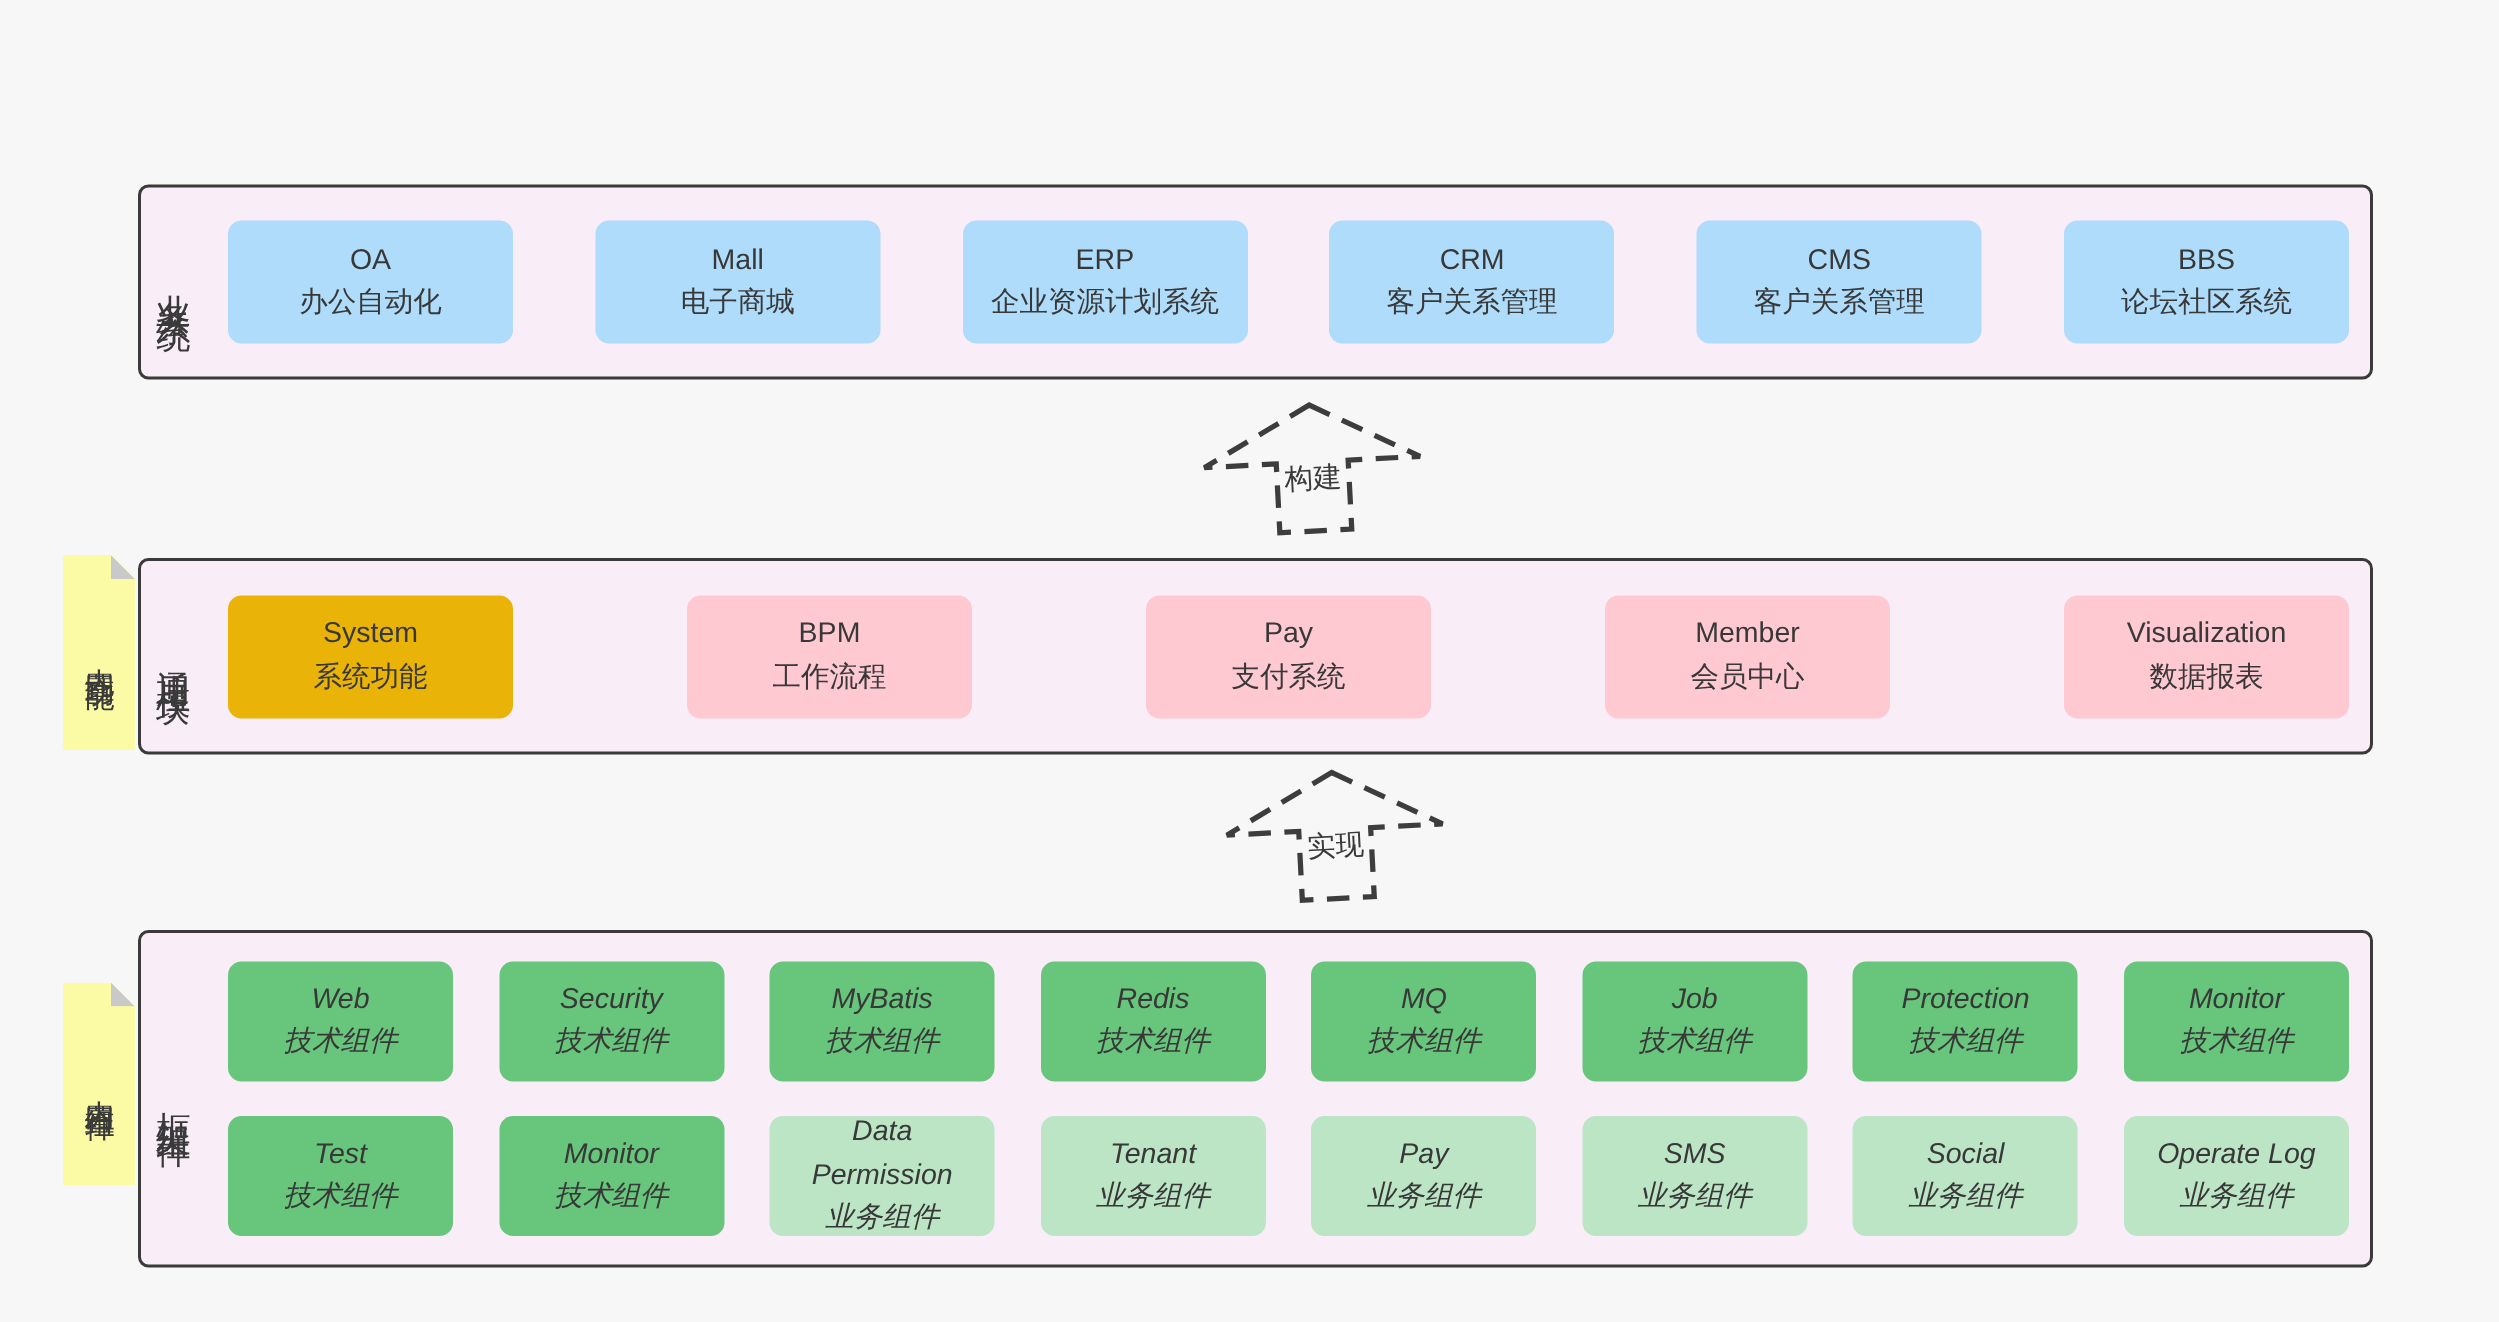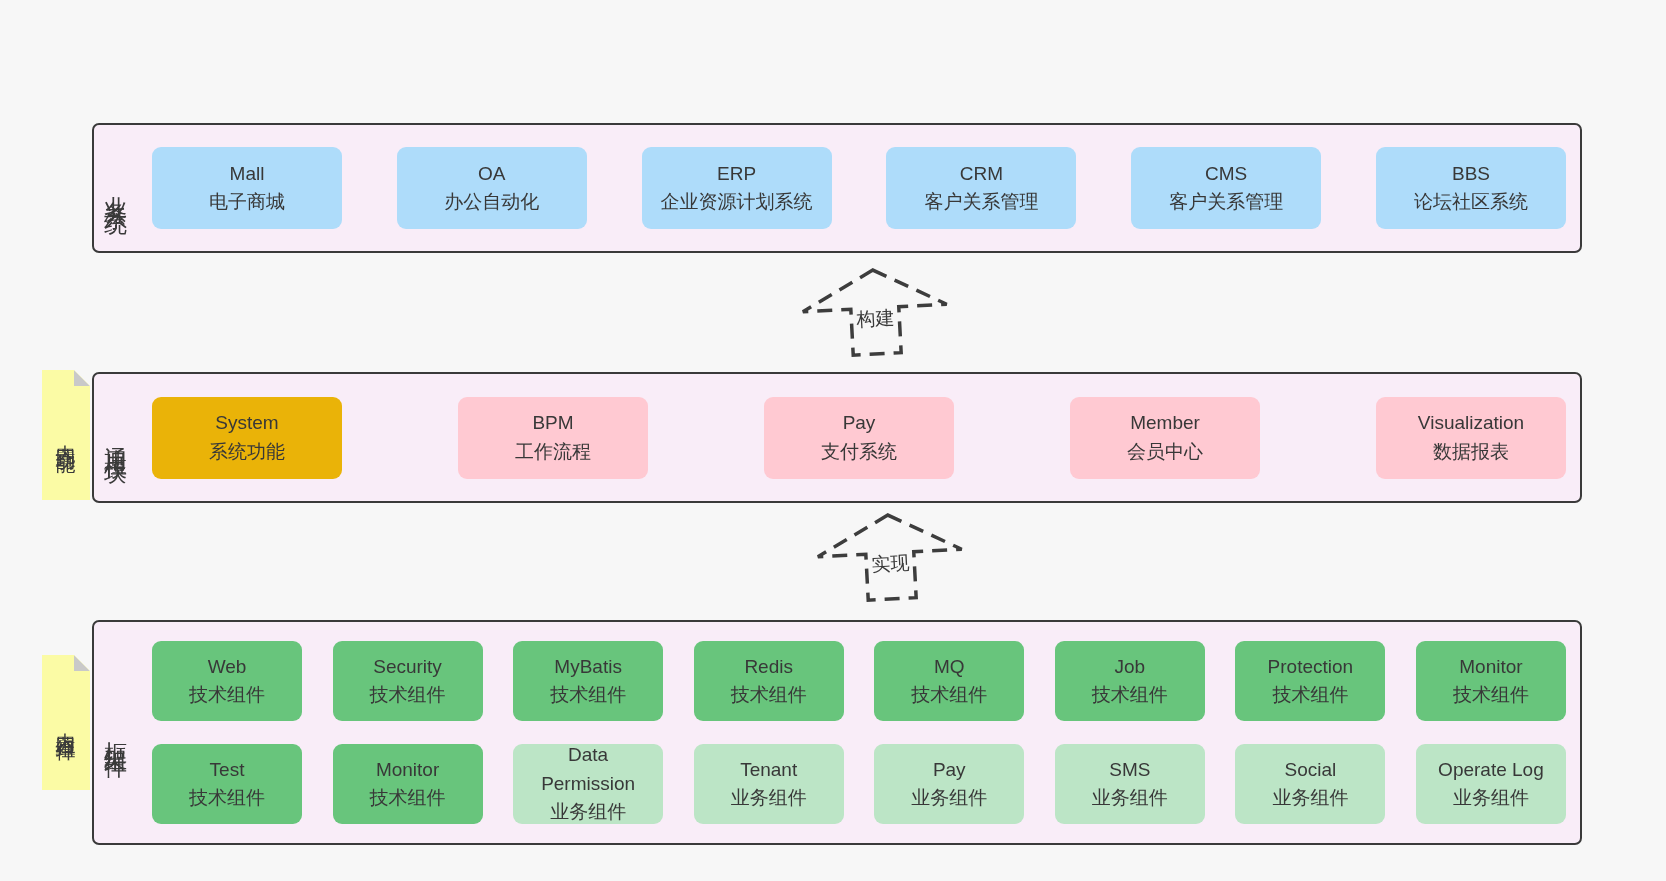--- a/index.html
+++ b/index.html
@@ -36,20 +36,21 @@
   .band-content {
     position:absolute; left:58px; right:14px; top:0; bottom:0;
     display:flex; align-items:center; justify-content:space-between;
   }
   .band-content.grid {
     display:grid;
     grid-template-columns:repeat(8, 150px);
     justify-content:space-between;
     align-content:center;
     row-gap:23px;
+    font-style:italic;
   }
 
   
   .box {
     border-radius:9px;
     display:flex; flex-direction:column;
     align-items:center; justify-content:center;
     text-align:center;
     font-size:19px; line-height:1.5;
     color:#383838;
@@ -102,26 +103,26 @@
 </style>
 </head>
 <body>
 
 <div class="stage">
 
   <section class="band band1">
     <div class="band-label">业务系统</div>
     <div class="band-content">
       <div class="box b-lg blue">
+        <div>OA</div>
+        <div>办公自动化</div>
+      </div>
+      <div class="box b-lg blue">
         <div>Mall</div>
         <div>电子商城</div>
-      </div>
-      <div class="box b-lg blue">
-        <div>OA</div>
-        <div>办公自动化</div>
       </div>
       <div class="box b-lg blue">
         <div>ERP</div>
         <div>企业资源计划系统</div>
       </div>
       <div class="box b-lg blue">
         <div>CRM</div>
         <div>客户关系管理</div>
       </div>
       <div class="box b-lg blue">

